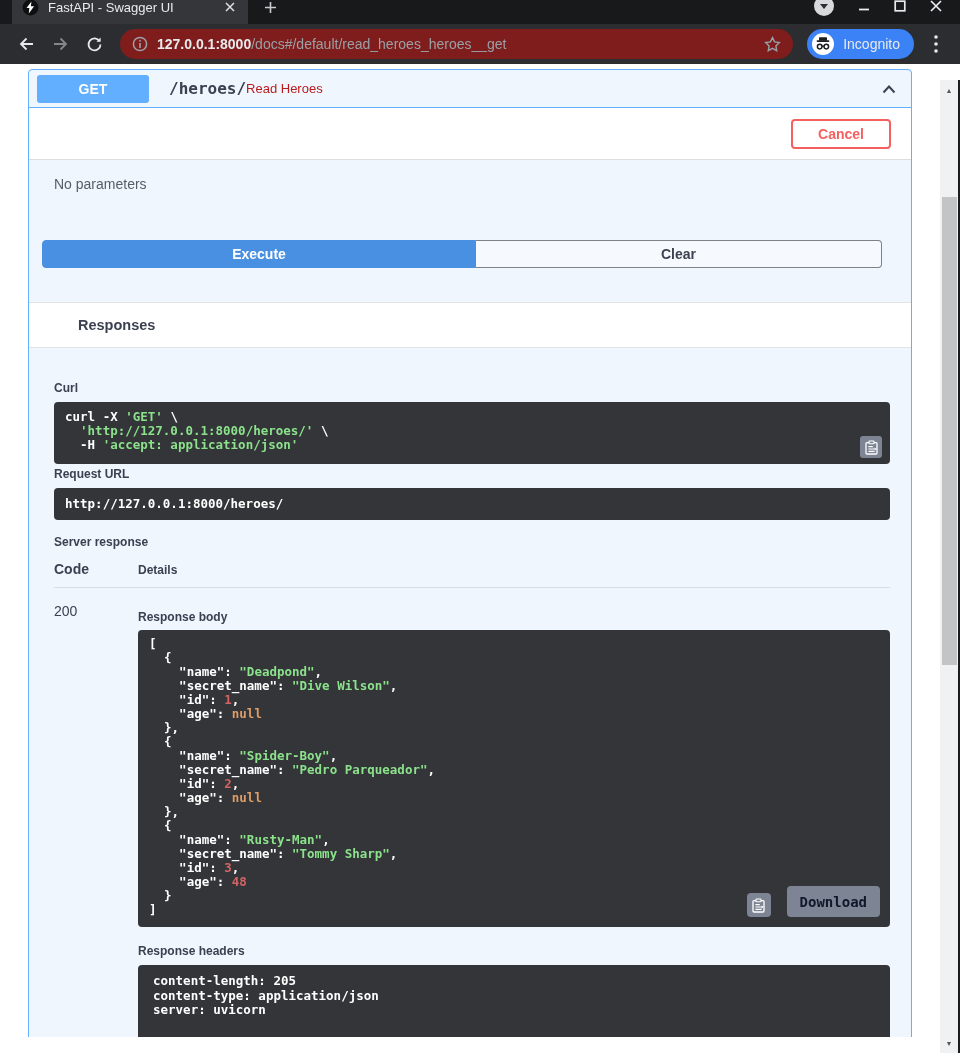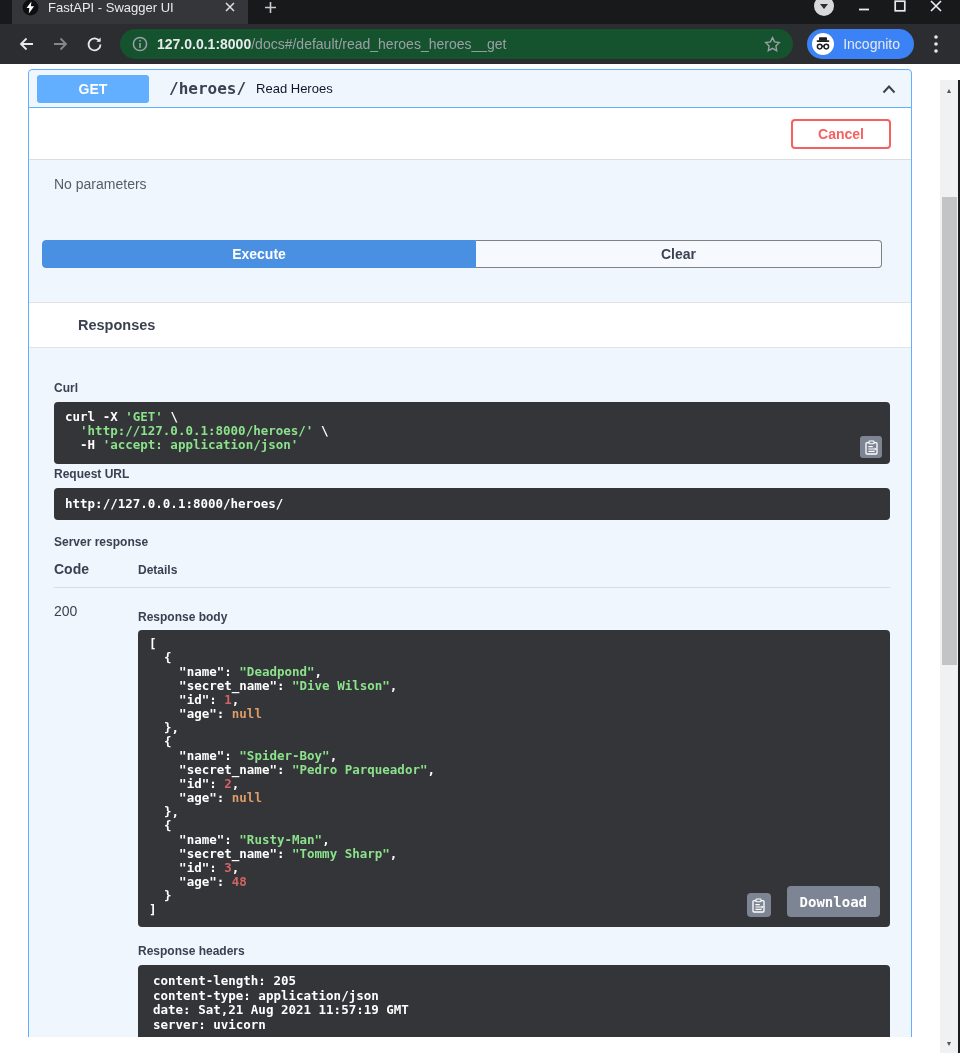--- a/index.html
+++ b/index.html
@@ -13,21 +13,21 @@
   .favicon { width:17px; height:17px; flex:0 0 auto; }
   .tab-title { color:#e8eaed; font-size:13px; margin-left:9px; flex:1; white-space:nowrap; overflow:hidden; }
   .tab-close { width:16px; height:16px; display:flex; align-items:center; justify-content:center; }
   .newtab { width:28px; height:28px; margin:0 0 3px 8px; display:flex; align-items:center; justify-content:center; }
   .win-controls { margin-left:auto; display:flex; align-items:center; gap:24px; padding:0 18px 8px 0; }
   .wc { display:flex; align-items:center; justify-content:center; }
   .tabsearch { width:20px; height:20px; border-radius:50%; background:#d8d9db; display:flex; align-items:center; justify-content:center; }
 
   .toolbar { height:40px; background:#2c2d31; display:flex; align-items:center; padding:0 12px; gap:6px; }
   .navbtn { width:28px; height:28px; display:flex; align-items:center; justify-content:center; flex:0 0 auto; }
-  .urlbar { flex:1; height:30px; background:#14532d; border-radius:15px; display:flex; align-items:center;
+  .urlbar { flex:1; height:30px; background:#7f1d1d; border-radius:15px; display:flex; align-items:center;
             padding:0 12px 0 12px; margin-left:6px; }
   .url-info { margin-right:9px; display:flex; }
   .url-host { color:#e8eaed; font-size:14px; font-weight:bold; }
   .url-path { color:#9aa0a6; font-size:14px; }
   .url-star { margin-left:auto; display:flex; }
   .incog { height:30px; background:#3b82f6; border-radius:15px; display:flex; align-items:center;
            gap:8px; padding:0 14px 0 4px; margin-left:8px; }
   .incog-label { color:#e8eaed; font-size:14px; }
   .menu-dots { width:24px; height:28px; display:flex; align-items:center; justify-content:center; margin-left:4px; }
 
@@ -35,21 +35,21 @@
   .page { position:relative; height:973px; background:#fff; overflow:hidden; }
 
   .opblock { position:absolute; left:28px; top:5px; width:884px; height:1100px;
              border:1px solid var(--method-get,#61affe); border-radius:4px; background:#eff6fe; }
 
   .opblock-header { height:38px; display:flex; align-items:center; padding:0 14px 0 8px;
                     border-bottom:1px solid var(--method-get,#61affe); }
   .method-badge { width:112px; height:28px; background:var(--method-get,#61affe); border-radius:3px;
                   color:#fff; font-weight:bold; font-size:14px; display:flex; align-items:center; justify-content:center; }
   .ep-path { font-family:"DejaVu Sans Mono",monospace; font-weight:bold; font-size:16px; color:#3b4151; margin-left:20px; }
-  .ep-summary { font-size:13px; color:#0f172a; margin-left:10px; }
+  .ep-summary { font-size:13px; color:#b91c1c; margin-left:0; }
   .collapse { margin-left:auto; display:flex; }
 
   .tab-row { height:52px; background:#fff; display:flex; align-items:center; padding:0 20px 0 24px;
              border-bottom:1px solid rgba(59,65,81,.18); }
   .tab-item { position:relative; height:100%; display:flex; align-items:center; padding:0 7px; }
   .tab-item-label { font-size:14.5px; font-weight:bold; color:#3b4151; }
   .tab-item::after { content:""; position:absolute; left:0; right:0; bottom:5px; height:4px;
                      background:var(--method-get,#61affe); }
   .btn-cancel { margin-left:auto; border:2px solid var(--cancel-red,#f56060); color:var(--cancel-red,#f56060);
                 background:transparent; font-weight:bold; font-size:14px; border-radius:4px;
@@ -93,21 +93,21 @@
   .details-header { font-size:12px; font-weight:bold; color:#3b4151; }
   .resp-row { display:flex; padding-top:14px; }
   .status-code { font-size:14px; color:#3b4151; }
   .resp-details { flex:1; }
   .resp-body-label { display:block; margin-top:8px; }
   .json-block { margin-top:6px; padding:7px 11px 10px; min-height:290px; }
   .json-block .code-lines { line-height:14px; }
   .block-controls { position:absolute; right:10px; bottom:10px; display:flex; align-items:flex-end; gap:16px; }
   .copy-btn2 { width:24px; height:24px; border:none; background:#7d8493; border-radius:4px;
                display:flex; align-items:center; justify-content:center; }
-  .btn-download { height:31px; background:#7d8493; border:none; border-radius:4px; color:#ffffff;
+  .btn-download { height:31px; background:#7d8493; border:none; border-radius:4px; color:#0f172a;
                   font-weight:bold; font-size:14px; padding:0 13px; font-family:inherit; }
   .resp-headers-label { display:block; margin-top:17px; }
   .headers-block { margin-top:7px; padding:9px 15px; min-height:76px; }
   .headers-block .code-lines { line-height:14.5px; }
 
   
   .scrollbar { position:absolute; top:80px; right:2px; width:18px; height:973px; background:#f0f1f2; }
   .sb-arrow { position:absolute; left:0; width:18px; height:16px; color:#54565a; font-size:7px;
               display:flex; align-items:center; justify-content:center; }
   .sb-arrow.up { top:2px; } .sb-arrow.down { bottom:2px; }
@@ -285,21 +285,21 @@
                     <path d="M3.4 6.6 h4.4 M3.4 9 h6.2 M3.4 11.4 h6.2" stroke="#fff" stroke-width="1.1"></path>
                     <path d="M11.8 9 l-2.3 -1.6 v3.2 z" fill="#fff"></path>
                   </svg>
                 </button>
                 <button class="btn-download">Download</button>
               </div>
             </div>
 
             <span class="lbl resp-headers-label">Response headers</span>
             <div class="code-block headers-block">
-              <div class="code-lines"><div><span class="tok-plain">content-length: 205</span></div><div><span class="tok-plain">content-type: application/json</span></div><div><span class="tok-plain">date: Sat,21 Aug 2021 11:57:19 GMT</span></div><div><span class="tok-plain">server: uvicorn</span></div></div>
+              <div class="code-lines"><div><span class="tok-plain">content-length: 205</span></div><div><span class="tok-plain">content-type: application/json</span></div><div><span class="tok-plain">server: uvicorn</span></div></div>
             </div>
           </div>
         </div>
       </div>
     </div>
   </div>
 </div>
 
 <div class="scrollbar">
   <div class="sb-arrow up">▲</div>

